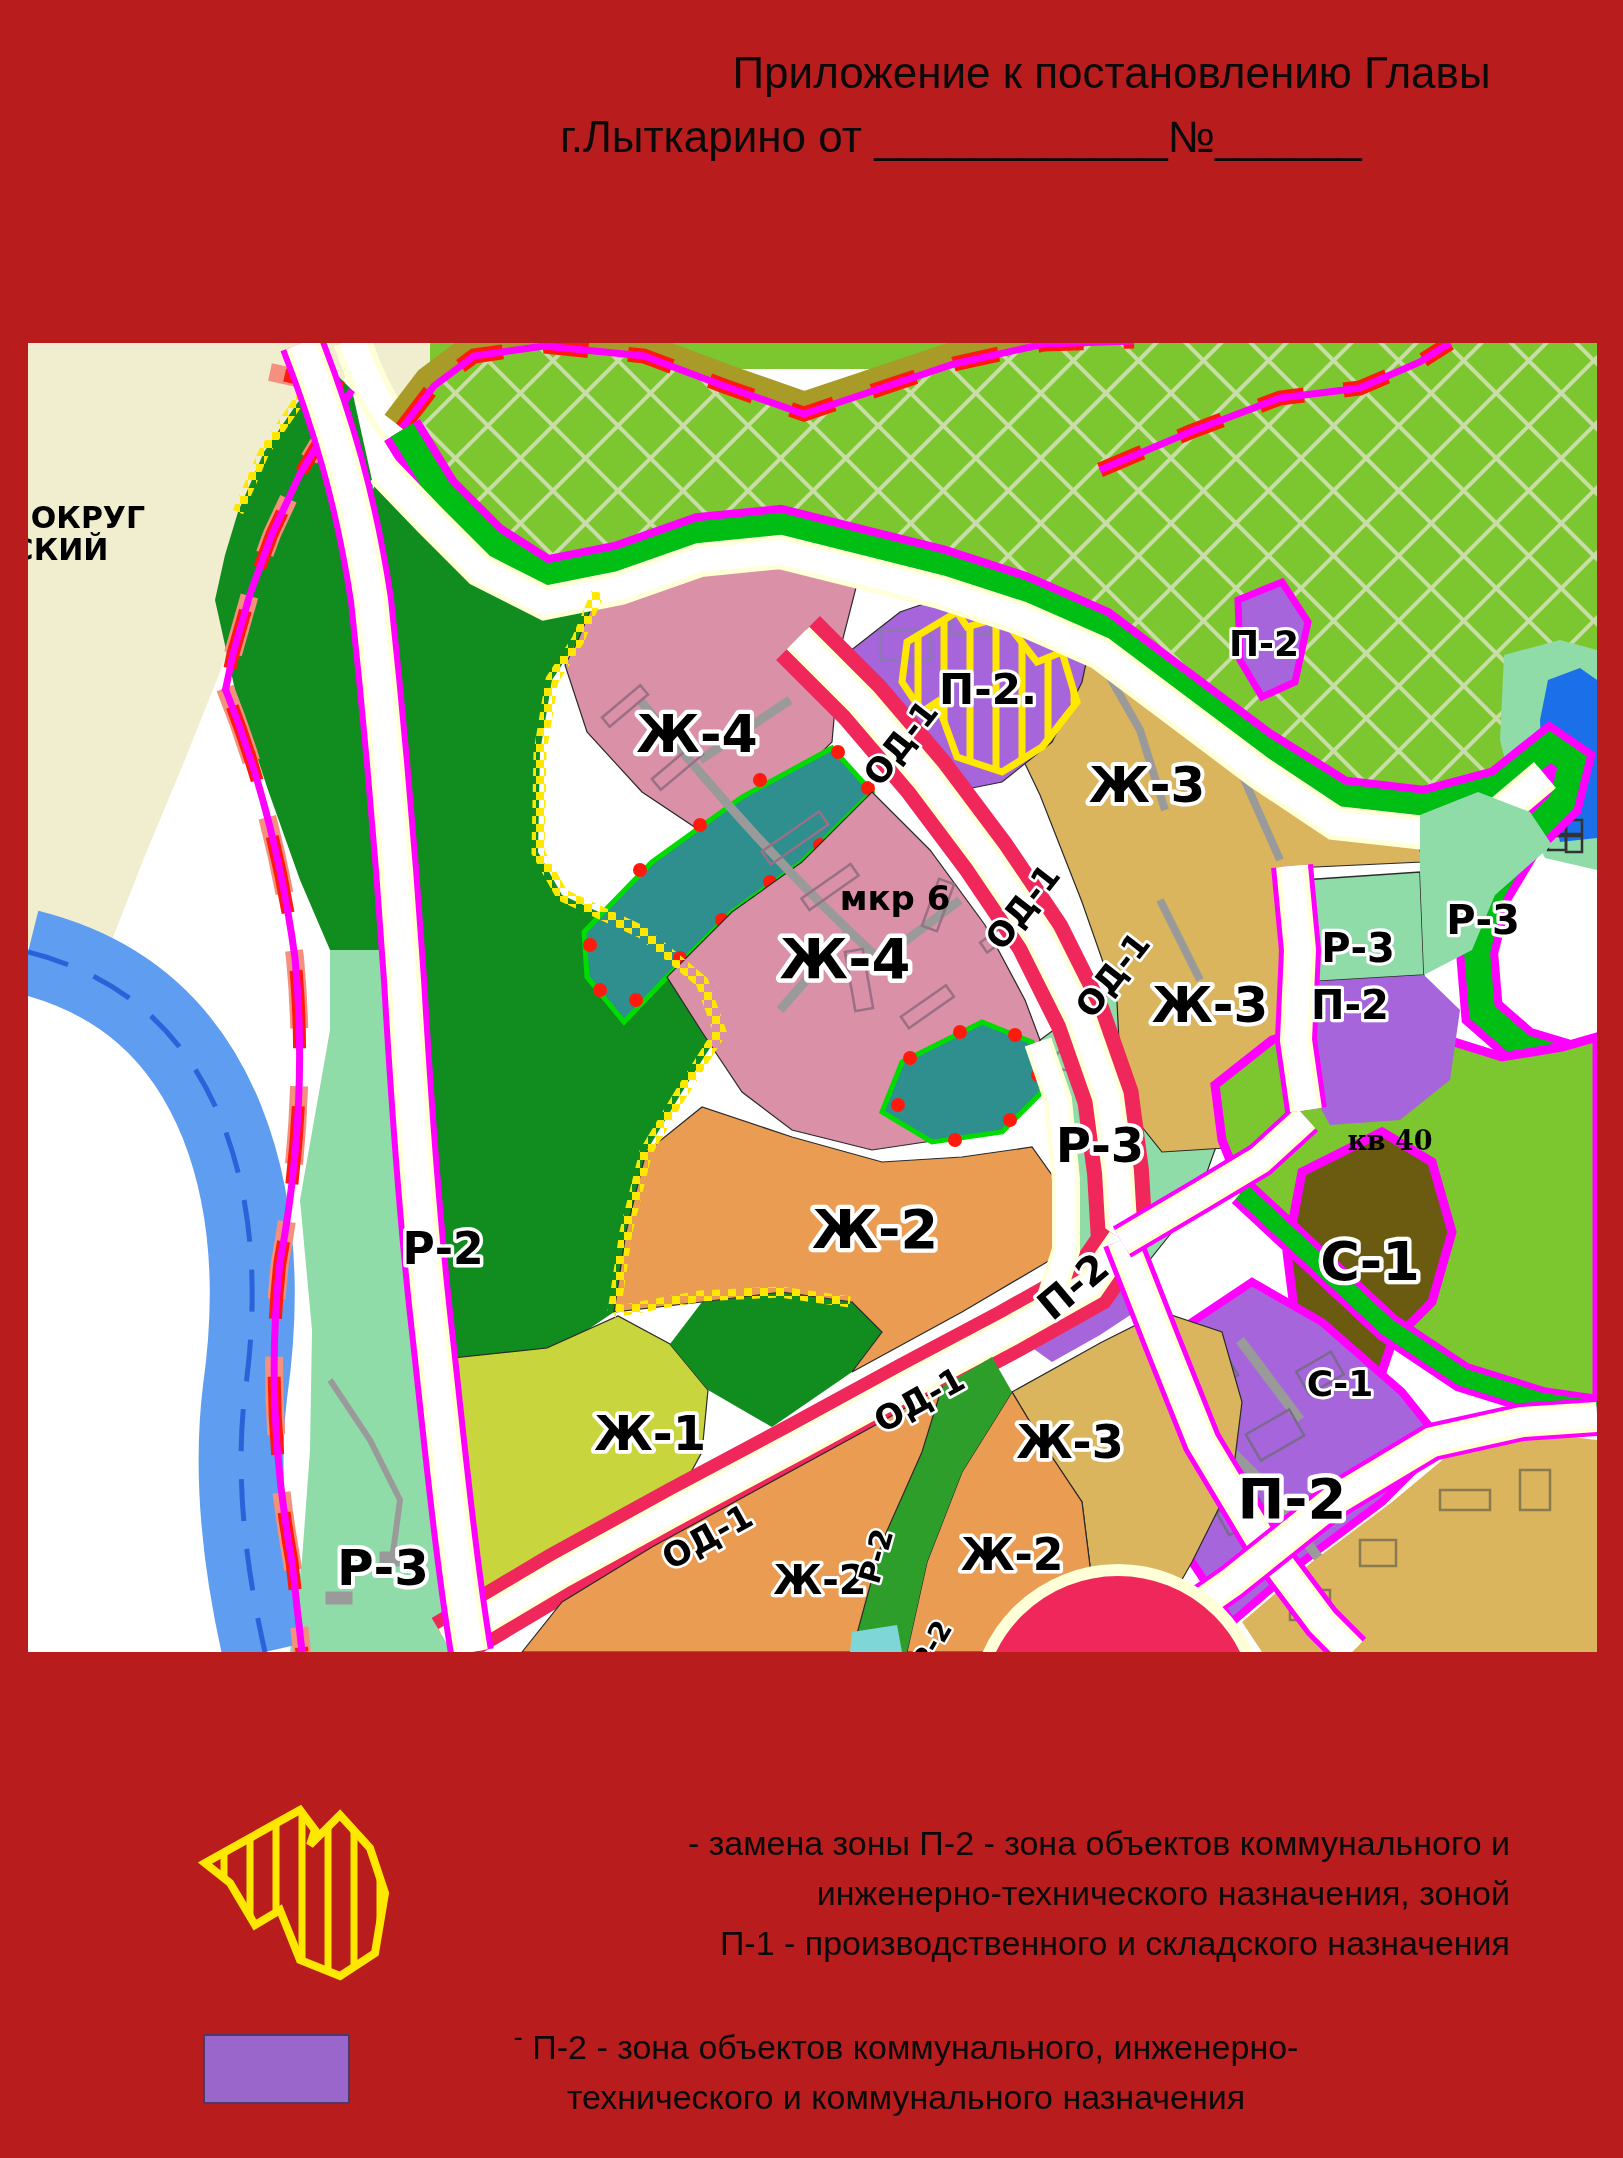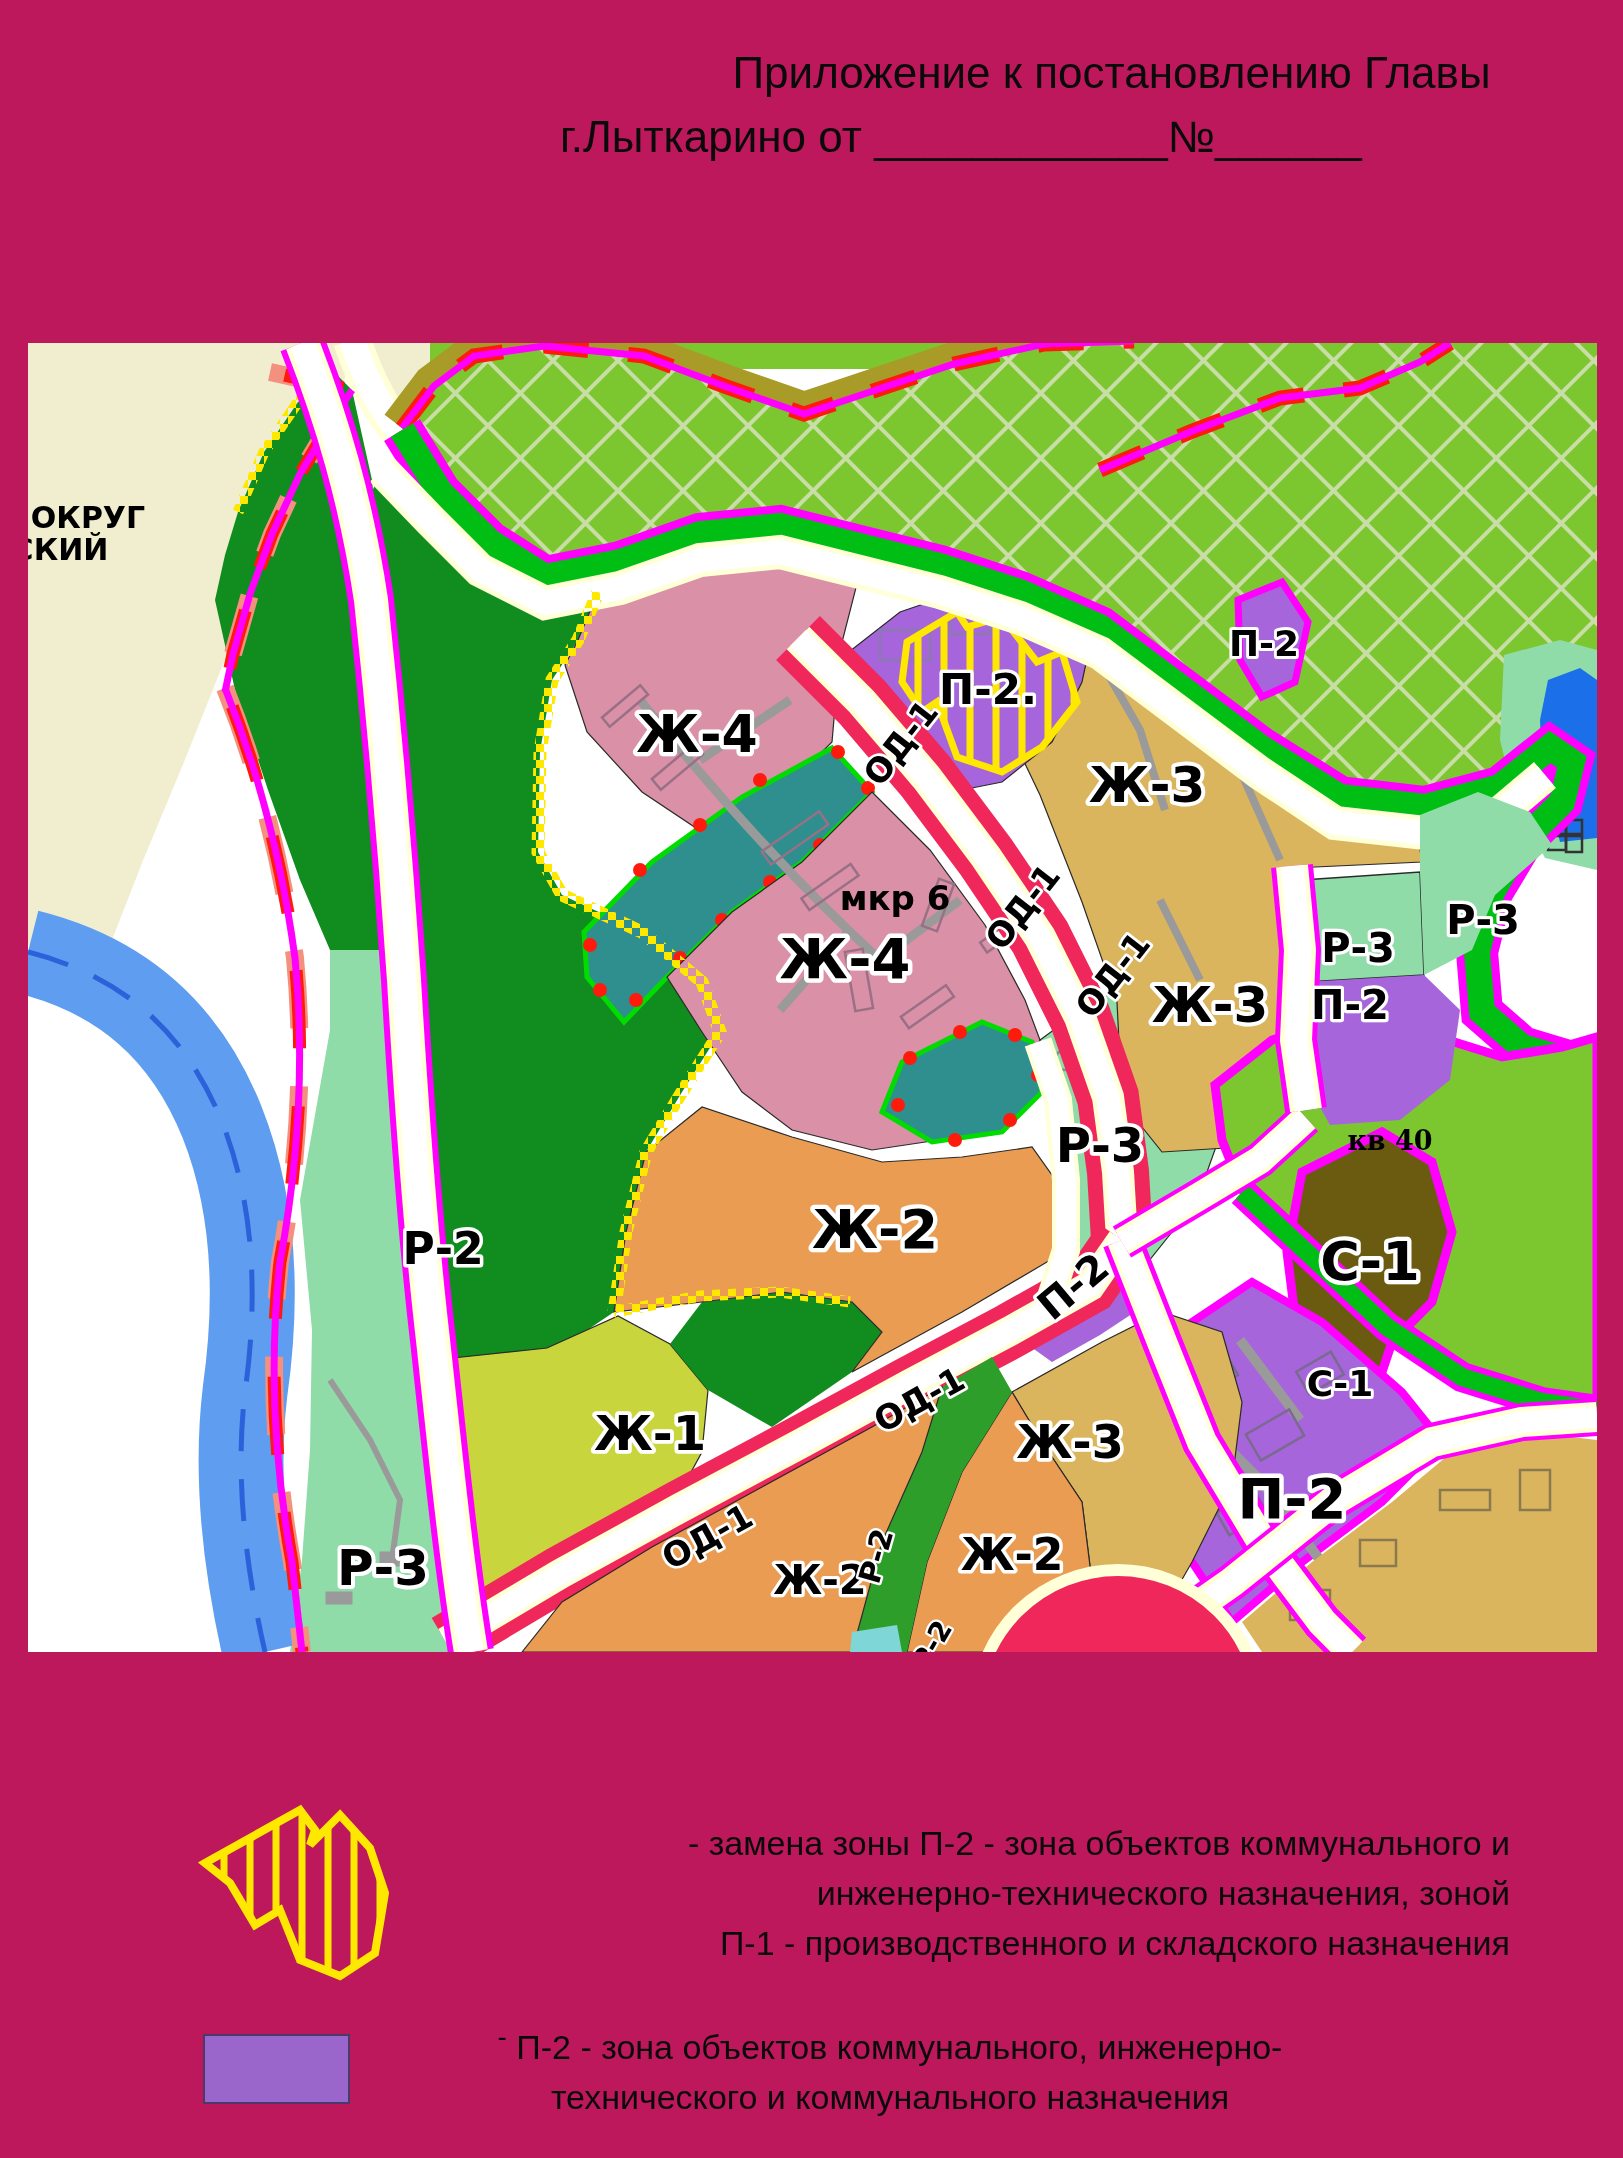--- a/index.html
+++ b/index.html
@@ -1,32 +1,32 @@
 <!DOCTYPE html>
 <html><head>
 <meta charset="utf-8">
 <style>
   html,body{margin:0;padding:0;background:#ffffff;}
-  #page{position:relative;width:1623px;height:2158px;background:#be185d;overflow:hidden;
+  #page{position:relative;width:1623px;height:2158px;background:#b91c1c;overflow:hidden;
         font-family:"Liberation Sans","DejaVu Sans",sans-serif;}
   .hline{position:absolute;font-size:44px;color:#0a0a0a;white-space:nowrap;}
   #hline1{left:600px;top:48px;width:1023px;text-align:center;}
   #hline2{left:560px;top:112px;width:950px;text-align:left;}
   #map{position:absolute;left:28px;top:343px;}
   .lbl{font-family:"DejaVu Sans","Liberation Sans",sans-serif;font-weight:bold;
        text-anchor:middle;fill:#000;}
   .halo{paint-order:stroke;stroke:#fff;stroke-linejoin:round;}
   .serif{font-family:"DejaVu Serif","Liberation Serif",serif;}
   #legend-title{position:absolute;left:100px;top:1708px;font-size:46px;color:#0a0a0a;}
   #legend-sym1{position:absolute;left:190px;top:1798px;}
   #legend-text1{position:absolute;left:420px;top:1818px;width:1090px;text-align:right;
                 font-size:34px;line-height:50px;color:#0a0a0a;}
   #legend-sym2{position:absolute;left:203px;top:2034px;width:147px;height:70px;
                background:#9a66cb;border:2px solid #4a3a6a;box-sizing:border-box;}
-  #legend-text2{position:absolute;left:340px;top:2012px;width:1100px;text-align:center;
+  #legend-text2{position:absolute;left:356px;top:2012px;width:1100px;text-align:center;
                 font-size:34px;line-height:50px;color:#0a0a0a;}
   .sup-dash{vertical-align:0.45em;font-size:28px;}
 </style>
 </head>
 <body>
 
 <div id="page">
 
   <div class="hline" id="hline1">Приложение к постановлению Главы</div>
   <div class="hline" id="hline2">г.Лыткарино от ____________№______</div>

